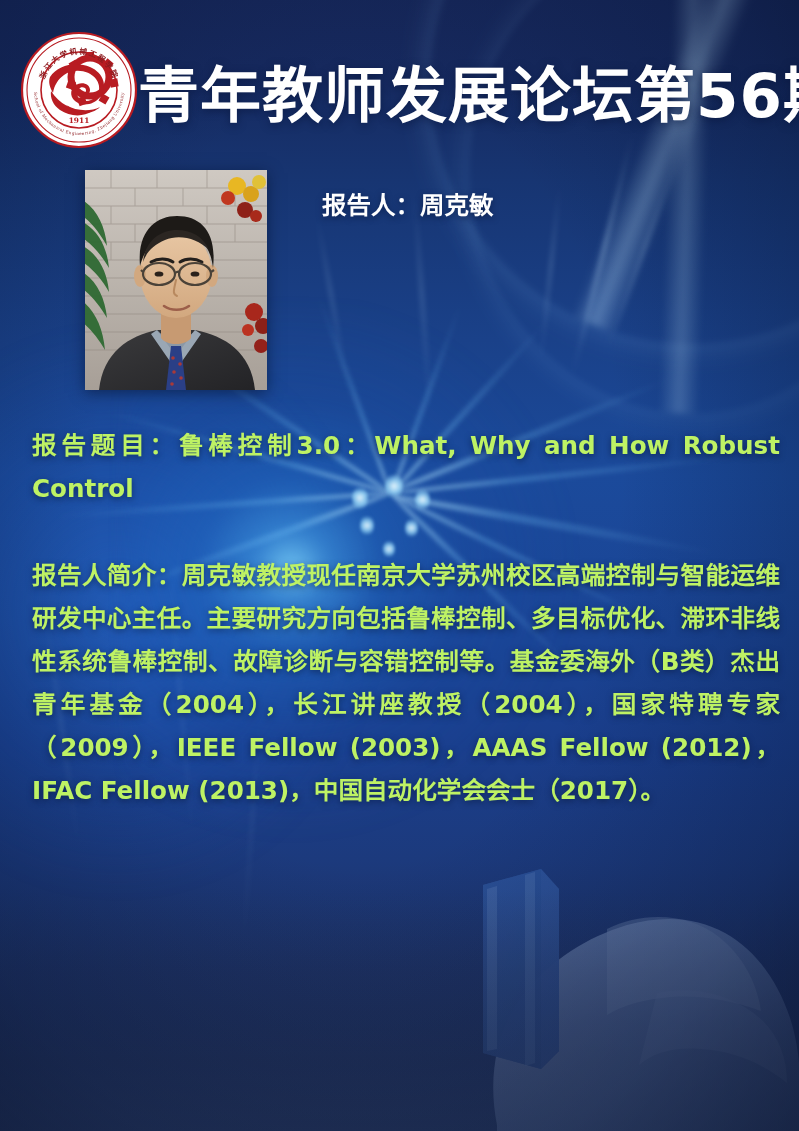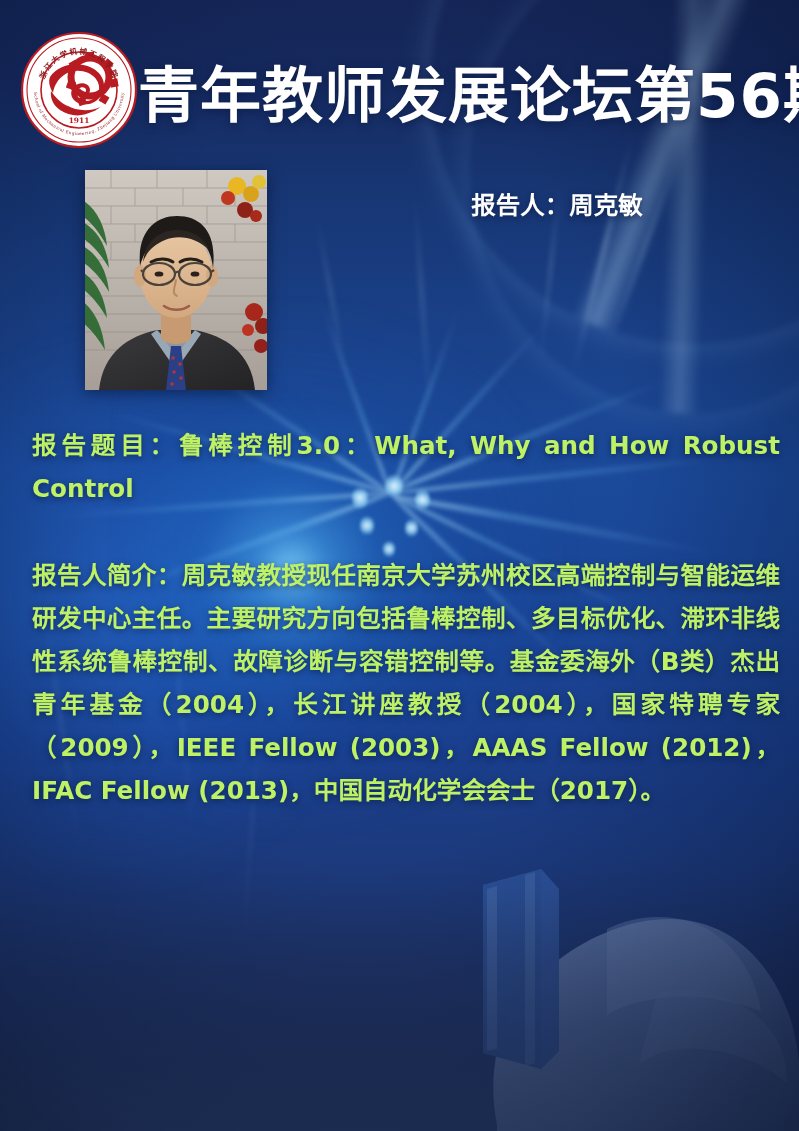--- a/index.html
+++ b/index.html
@@ -114,21 +114,21 @@
     font-size:61px;
     font-weight:bold;
     letter-spacing:1px;
     margin-right:50px;
     text-shadow:0 2px 8px rgba(8,22,60,.65);
     white-space:nowrap;
   }
 
   
   .row-main{
-    position:absolute;left:0;top:170px;width:799px;height:238px;text-align:center;
+    position:absolute;left:0;top:170px;width:799px;height:238px;
   }
   .photo{
     position:absolute;left:85px;top:0;width:182px;height:220px;
     overflow:hidden;
     box-shadow:0 3px 14px rgba(4,14,40,.55);
     background:#9aa0a0;
   }
   .photo svg{width:100%;height:100%;display:block;}
 
   .meta{

